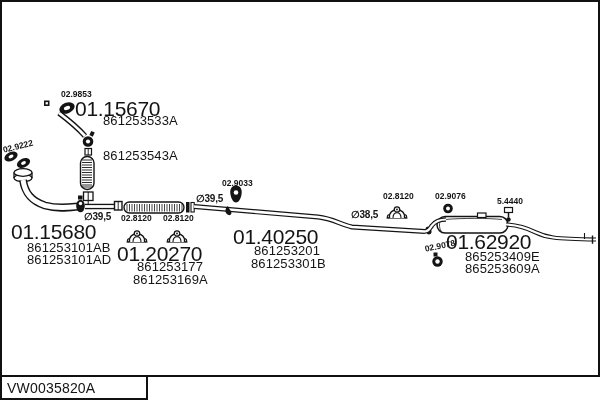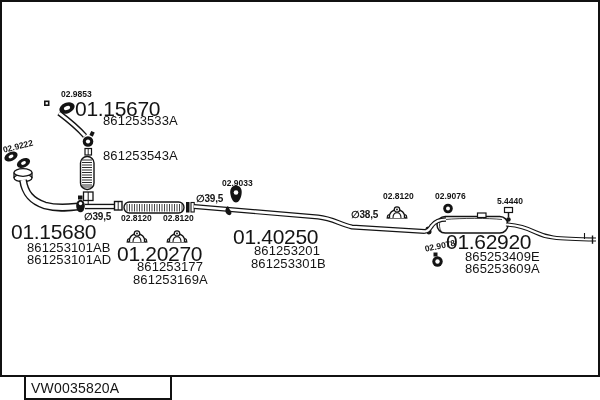--- a/index.html
+++ b/index.html
@@ -1,20 +1,20 @@
 <!DOCTYPE html>
 <html><head>
 <meta charset="utf-8">
 <style>
   html,body{margin:0;padding:0;background:#fff;}
   .canvas{position:relative;width:600px;height:400px;background:#fff;overflow:hidden;
           font-family:"Liberation Sans",sans-serif;color:#141414;}
   .frame{position:absolute;left:0;top:0;width:596px;height:373px;border:2px solid #111;}
   .code-box{position:absolute;left:0;top:375px;width:144px;height:21px;border:2px solid #111;
-            background:#fff;display:flex;align-items:center;margin-left:24px;}
+            background:#fff;display:flex;align-items:center;}
   .code-box span{font-size:14px;padding-left:5px;letter-spacing:.2px;}
   svg.art{position:absolute;left:0;top:0;}
   .lbl{position:absolute;white-space:nowrap;line-height:1;}
   .big{font-size:21px;letter-spacing:-.3px;text-align:center;}
   .ref{font-size:13px;letter-spacing:.1px;}
   .code{font-size:8.5px;font-weight:700;}
   .dia{font-size:10px;font-weight:700;letter-spacing:-.2px;}
   .rot14{transform:rotate(-14deg);transform-origin:left top;}
   .rot12{transform:rotate(-12deg);transform-origin:left top;}
 </style>

